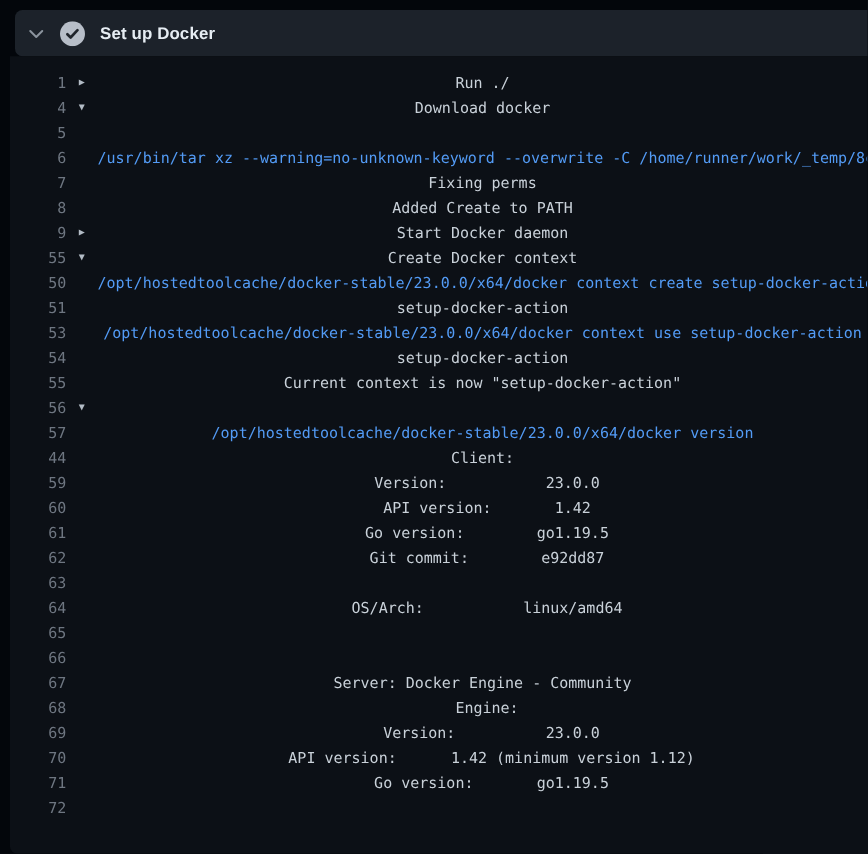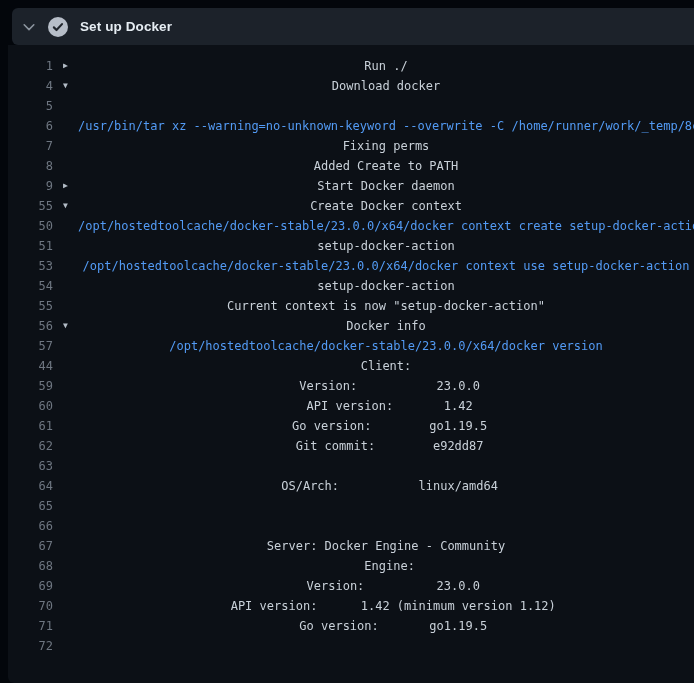--- a/index.html
+++ b/index.html
@@ -127,21 +127,21 @@
       <div class="row"><span class="num">6</span><span class="marker"></span><span class="text cmd">/usr/bin/tar xz --warning=no-unknown-keyword --overwrite -C /home/runner/work/_temp/8c91</span></div>
       <div class="row"><span class="num">7</span><span class="marker"></span><span class="text">Fixing perms</span></div>
       <div class="row"><span class="num">8</span><span class="marker"></span><span class="text">Added Create to PATH</span></div>
       <div class="row group"><span class="num">9</span><span class="marker">▶</span><span class="text">Start Docker daemon</span></div>
       <div class="row group"><span class="num">55</span><span class="marker">▼</span><span class="text">Create Docker context</span></div>
       <div class="row"><span class="num">50</span><span class="marker"></span><span class="text cmd">/opt/hostedtoolcache/docker-stable/23.0.0/x64/docker context create setup-docker-action</span></div>
       <div class="row"><span class="num">51</span><span class="marker"></span><span class="text">setup-docker-action</span></div>
       <div class="row"><span class="num">53</span><span class="marker"></span><span class="text cmd">/opt/hostedtoolcache/docker-stable/23.0.0/x64/docker context use setup-docker-action</span></div>
       <div class="row"><span class="num">54</span><span class="marker"></span><span class="text">setup-docker-action</span></div>
       <div class="row"><span class="num">55</span><span class="marker"></span><span class="text">Current context is now "setup-docker-action"</span></div>
-      <div class="row group"><span class="num">56</span><span class="marker">▼</span><span class="text">Docker info</span></div>
+      <div class="row group"><span class="num">56</span><span class="marker">▼</span></div>
       <div class="row"><span class="num">57</span><span class="marker"></span><span class="text cmd">/opt/hostedtoolcache/docker-stable/23.0.0/x64/docker version</span></div>
       <div class="row"><span class="num">44</span><span class="marker"></span><span class="text">Client:</span></div>
       <div class="row"><span class="num">59</span><span class="marker"></span><span class="text"> Version:           23.0.0</span></div>
       <div class="row"><span class="num">60</span><span class="marker"></span><span class="text"> API version:       1.42</span></div>
       <div class="row"><span class="num">61</span><span class="marker"></span><span class="text"> Go version:        go1.19.5</span></div>
       <div class="row"><span class="num">62</span><span class="marker"></span><span class="text"> Git commit:        e92dd87</span></div>
       <div class="row"><span class="num">63</span><span class="marker"></span></div>
       <div class="row"><span class="num">64</span><span class="marker"></span><span class="text"> OS/Arch:           linux/amd64</span></div>
       <div class="row"><span class="num">65</span><span class="marker"></span></div>
       <div class="row"><span class="num">66</span><span class="marker"></span><span class="text"></span></div>

